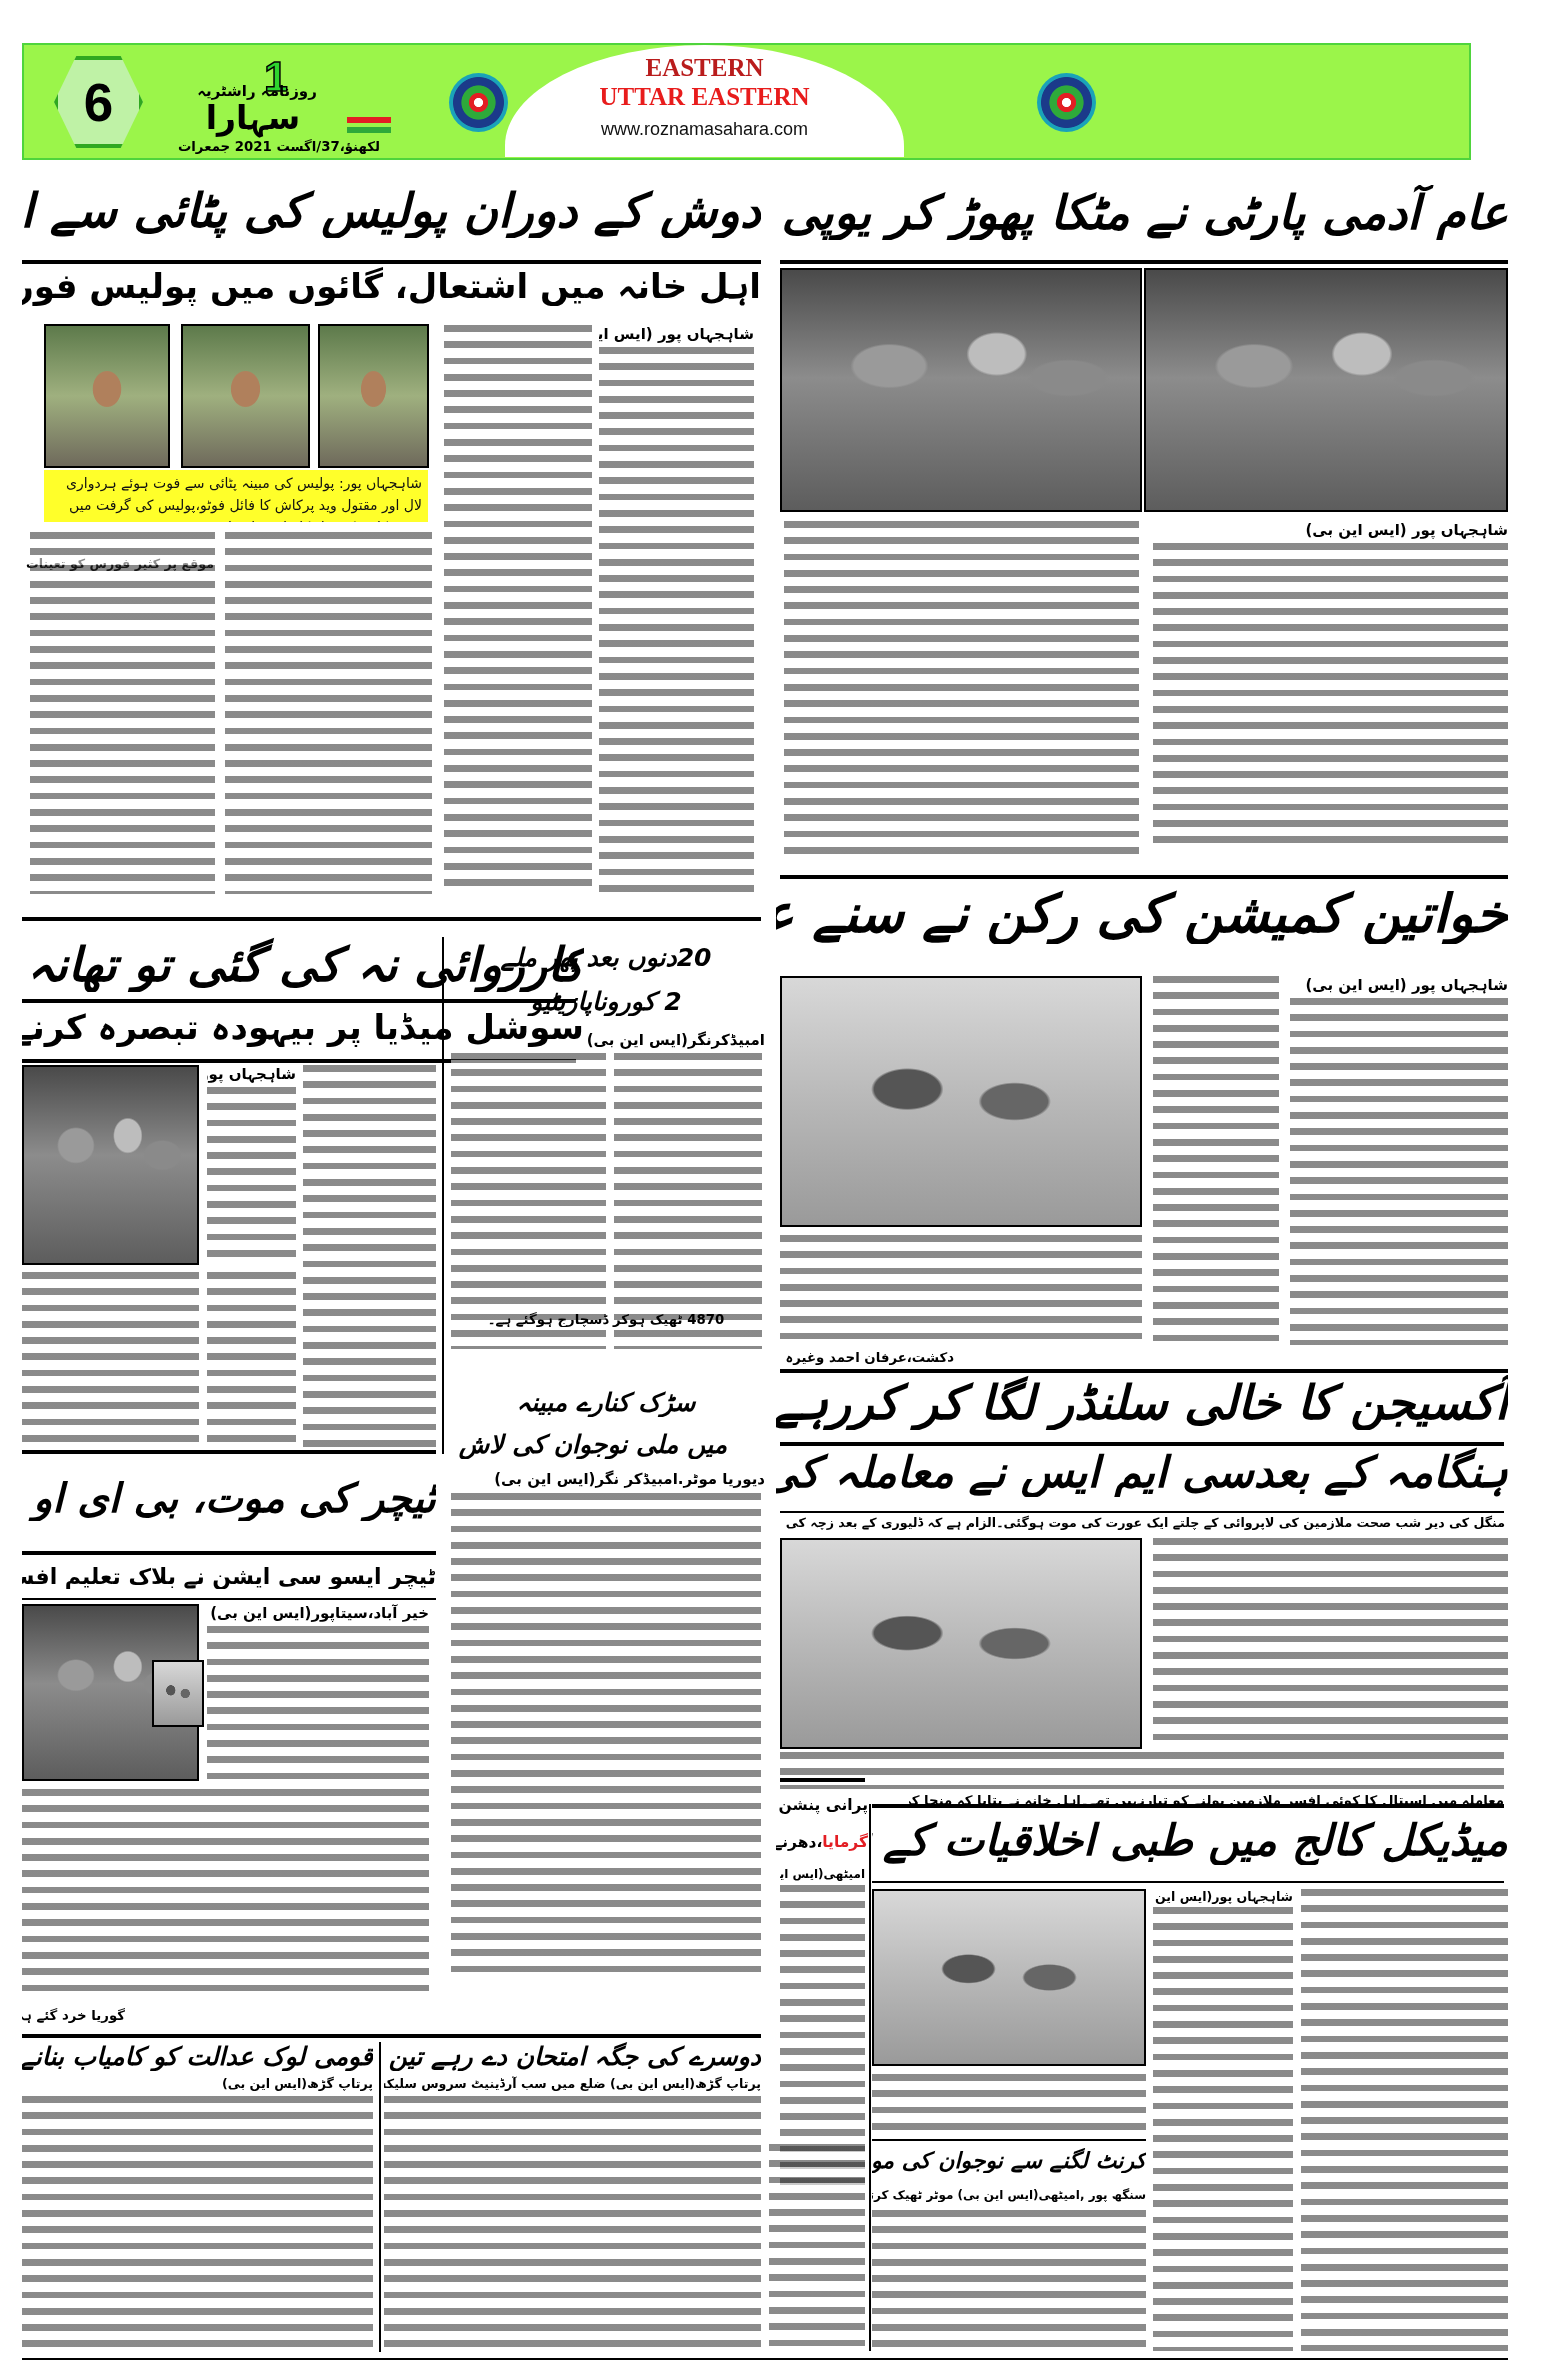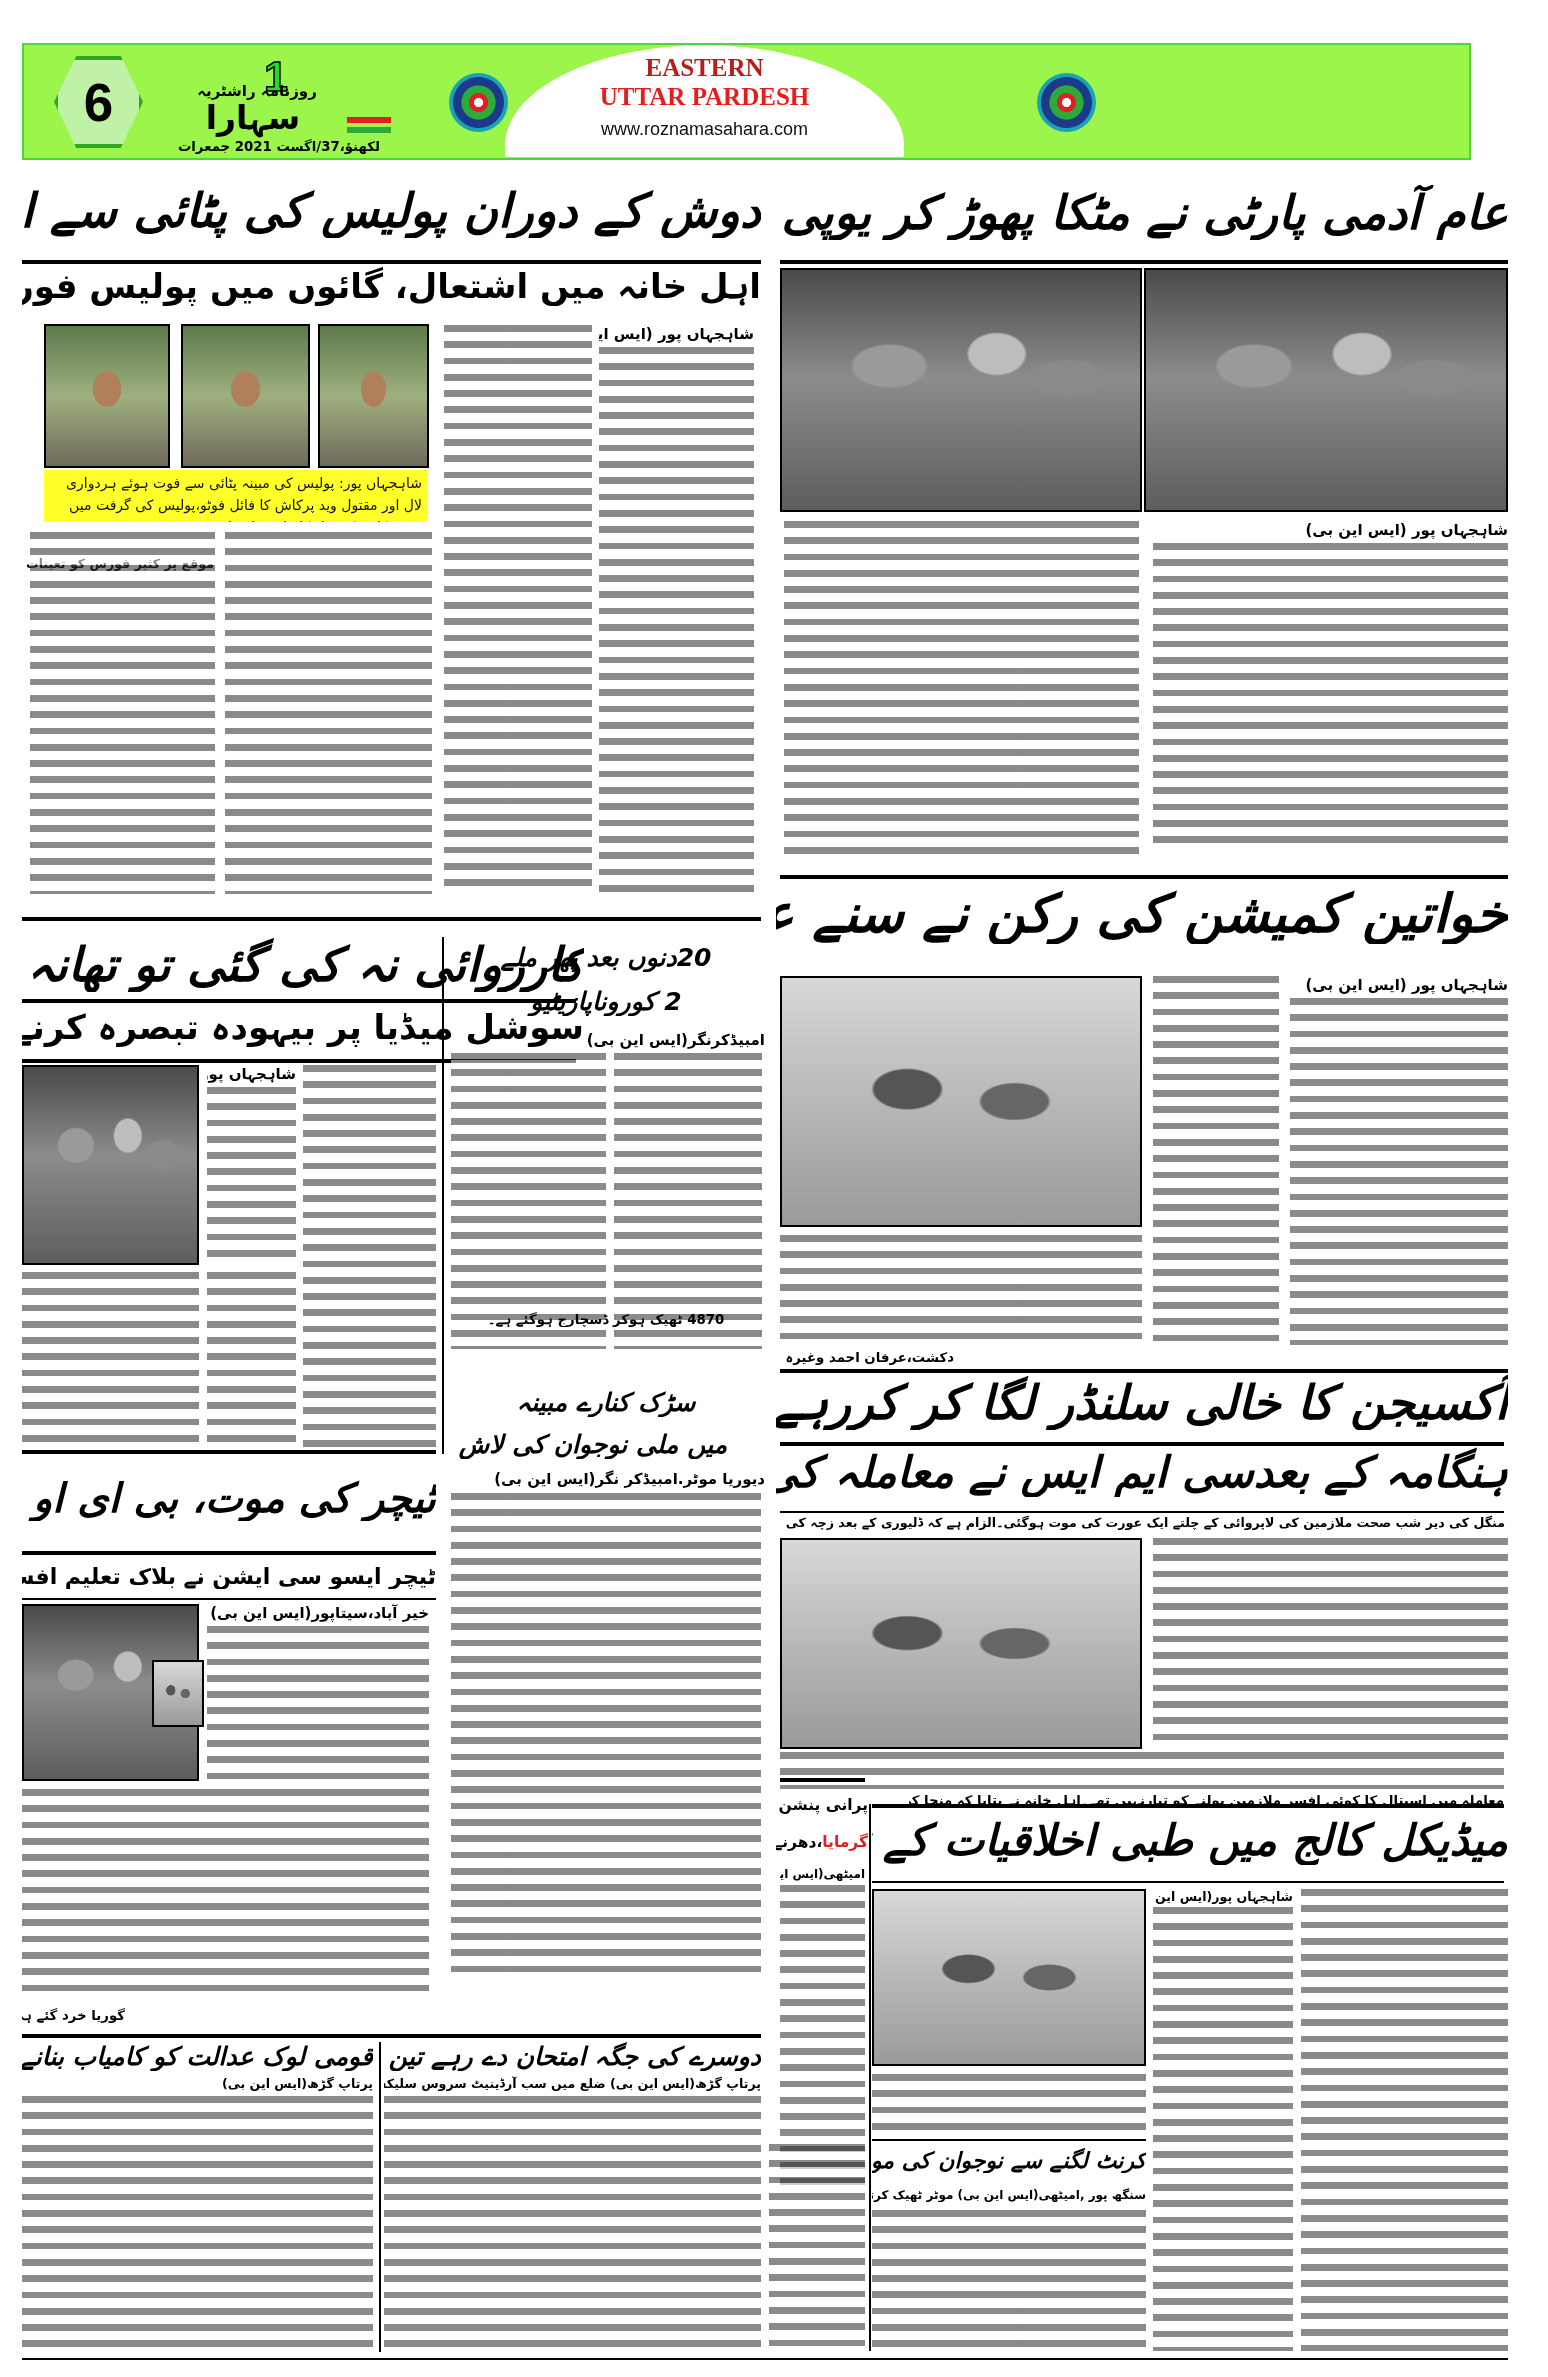--- a/index.html
+++ b/index.html
@@ -72,21 +72,21 @@
     <div id="logo-one" class="abs">1</div>
     <div id="logo-roznama" class="abs urdu">روزنامہ راشٹریہ</div>
     <div id="logo-main" class="abs urdu">سہارا</div>
     <div id="logo-stripe-r" class="abs"></div>
     <div id="logo-stripe-g" class="abs"></div>
     <div id="date-line" class="abs urdu">لکھنؤ،37/اگست 2021 جمعرات</div>
   </div>
   <div id="star-left" class="abs starburst"></div>
   <div id="center-panel" class="abs">
     <div id="en-title-1" class="abs">EASTERN</div>
-    <div id="en-title-2" class="abs">UTTAR PARDESH</div>
+    <div id="en-title-2" class="abs">UTTAR EASTERN</div>
     <div id="site-url" class="abs">www.roznamasahara.com</div>
   </div>
   <div id="star-right" class="abs starburst"></div>
 </div>
 
 <div class="hl urdu hl-big" style="left:22px;top:183px;width:739px;">دوش کے دوران پولیس کی پٹائی سے ایک شخص کی موت</div>
 <div class="rule" style="left:22px;top:260px;width:739px;"></div>
 <div class="hl urdu hl-med" style="left:22px;top:266px;width:739px;">اہل خانہ میں اشتعال، گائوں میں پولیس فورس تعینات</div>
 
 <div class="photo color" style="left:44px;top:324px;width:126px;height:144px;"></div>

